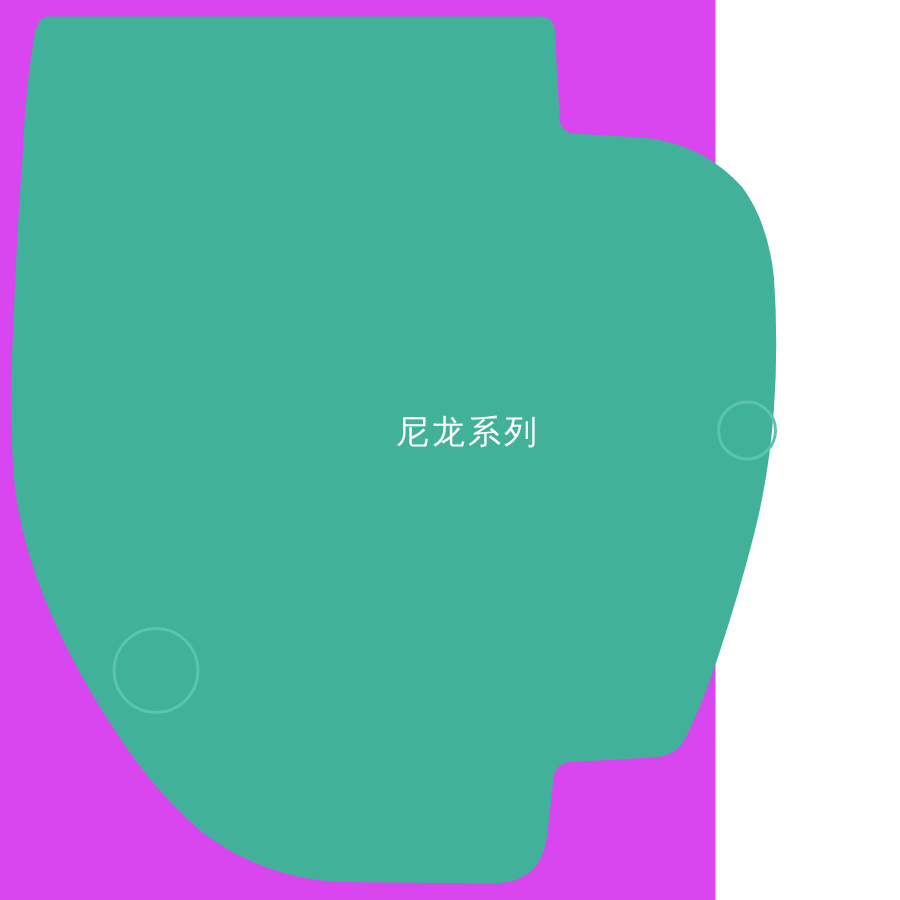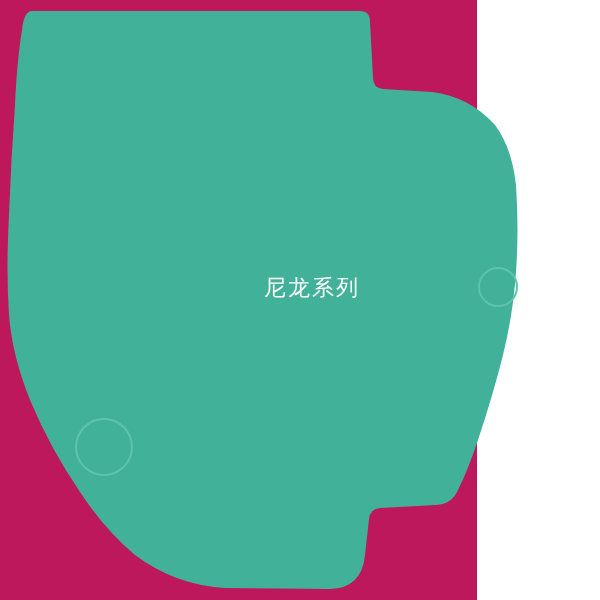--- a/index.html
+++ b/index.html
@@ -8,21 +8,21 @@
     width: 600px;
     height: 600px;
     background: #ffffff;
     overflow: hidden;
     font-family: "DejaVu Sans", "Liberation Sans", sans-serif;
   }
   .stage {
     position: relative;
     width: 477px;
     height: 600px;
-    background: #be185d;
+    background: #d946ef;
   }
   .stage svg {
     display: block;
     width: 600px;
     height: 600px;
   }
   .category-label-text {
     font-family: "DejaVu Sans", "Liberation Sans", sans-serif;
     font-weight: 400;
     cursor: pointer;

